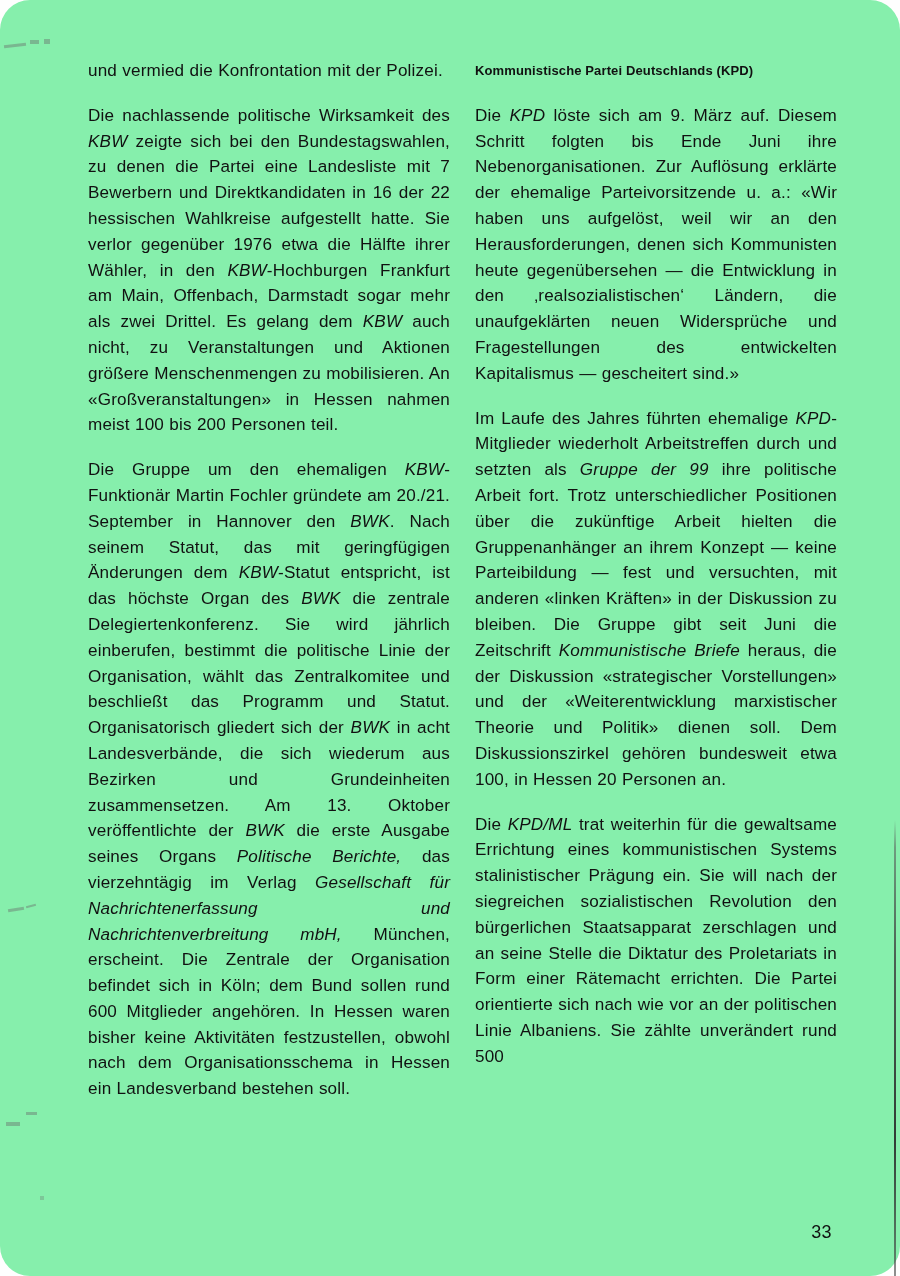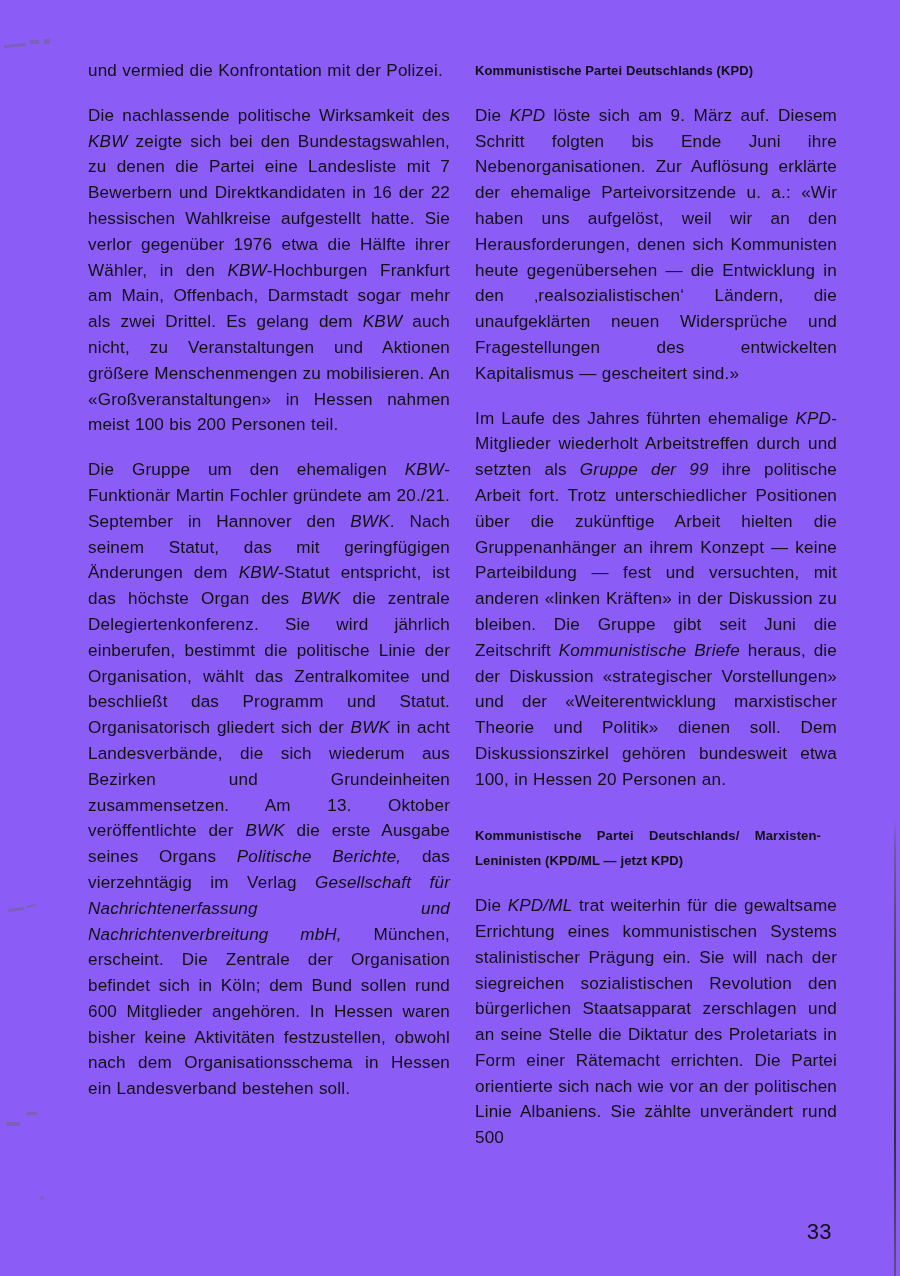--- a/index.html
+++ b/index.html
@@ -7,21 +7,22 @@
     width:900px;height:1276px;
     background:#fefefe;
     font-family:"Liberation Sans","DejaVu Sans",sans-serif;
     color:#111;
     position:relative;
     overflow:hidden;
   }
   .page{
     position:absolute;
     inset:0;
-    background:#8b5cf6;
+    background:#86efac;
+    border-radius:30px;
   }
   .columns{
     position:absolute;
     top:58px;left:0;right:0;
     display:flex;
     gap:25px;
     padding:0 68px 0 88px;
     box-sizing:border-box;
   }
   .col{
@@ -48,21 +49,21 @@
     text-align:justify;
     letter-spacing:0.01em;
   }
   h2.heading.gap-top{margin-top:30px;}
   .col > *:first-child{margin-top:0;}
   i,em{font-style:italic;margin-top:36px;}
   .pageno{
     position:absolute;
     right:68px;
     bottom:34px;
-    font-size:22px;
+    font-size:18px;
     line-height:20px;
     font-weight:400;
     letter-spacing:0.02em;
   }
   
   .scanline{
     position:absolute;
     right:4px;
     top:820px;
     width:2px;
@@ -96,21 +97,20 @@
   <div class="columns">
     <div class="col" id="left-column">
         <p class="para"><span>und vermied die Konfrontation mit der Polizei.</span></p>
         <p class="para"><span>Die nachlassende politische Wirksamkeit des </span><i>KBW</i><span> zeigte sich bei den Bundestagswahlen, zu denen die Partei eine Landesliste mit 7 Bewerbern und Direktkandidaten in 16 der 22 hessischen Wahlkreise aufgestellt hatte. Sie verlor gegenüber 1976 etwa die Hälfte ihrer Wähler, in den </span><i>KBW</i><span>-Hochburgen Frankfurt am Main, Offenbach, Darmstadt sogar mehr als zwei Drittel. Es gelang dem </span><i>KBW</i><span> auch nicht, zu Veranstaltungen und Aktionen größere Menschenmengen zu mobilisieren. An «Großveranstaltungen» in Hessen nahmen meist 100 bis 200 Personen teil.</span></p>
         <p class="para"><span>Die Gruppe um den ehemaligen </span><i>KBW</i><span>-Funktionär Martin Fochler gründete am 20./21. September in Hannover den </span><i>BWK</i><span>. Nach seinem Statut, das mit geringfügigen Änderungen dem </span><i>KBW</i><span>-Statut entspricht, ist das höchste Organ des </span><i>BWK</i><span> die zentrale Delegiertenkonferenz. Sie wird jährlich einberufen, bestimmt die politische Linie der Organisation, wählt das Zentralkomitee und beschließt das Programm und Statut. Organisatorisch gliedert sich der </span><i>BWK</i><span> in acht Landesverbände, die sich wiederum aus Bezirken und Grundeinheiten zusammensetzen. Am 13. Oktober veröffentlichte der </span><i>BWK</i><span> die erste Ausgabe seines Organs </span><i>Politische Berichte,</i><span> das vierzehntägig im Verlag </span><i>Gesellschaft für Nachrichtenerfassung und Nachrichtenverbreitung mbH,</i><span> München, erscheint. Die Zentrale der Organisation befindet sich in Köln; dem Bund sollen rund 600 Mitglieder angehören. In Hessen waren bisher keine Aktivitäten festzustellen, obwohl nach dem Organisationsschema in Hessen ein Landesverband bestehen soll.</span></p>
       </div>
     <div class="col" id="right-column">
         <h2 class="heading"><span>Kommunistische Partei Deutschlands (KPD)</span></h2>
         <p class="para"><span>Die </span><i>KPD</i><span> löste sich am 9. März auf. Diesem Schritt folgten bis Ende Juni ihre Nebenorganisationen. Zur Auflösung erklärte der ehemalige Parteivorsitzende u. a.: «Wir haben uns aufgelöst, weil wir an den Herausforderungen, denen sich Kommunisten heute gegenübersehen — die Entwicklung in den ‚realsozialistischen‘ Ländern, die unaufgeklärten neuen Widersprüche und Fragestellungen des entwickelten Kapitalismus — gescheitert sind.»</span></p>
         <p class="para"><span>Im Laufe des Jahres führten ehemalige </span><i>KPD</i><span>-Mitglieder wiederholt Arbeitstreffen durch und setzten als </span><i>Gruppe der 99</i><span> ihre politische Arbeit fort. Trotz unterschiedlicher Positionen über die zukünftige Arbeit hielten die Gruppenanhänger an ihrem Konzept — keine Parteibildung — fest und versuchten, mit anderen «linken Kräften» in der Diskussion zu bleiben. Die Gruppe gibt seit Juni die Zeitschrift </span><i>Kommunistische Briefe</i><span> heraus, die der Diskussion «strategischer Vorstellungen» und der «Weiterentwicklung marxistischer Theorie und Politik» dienen soll. Dem Diskussionszirkel gehören bundesweit etwa 100, in Hessen 20 Personen an.</span></p>
-        <h2 class="heading gap-top"><span>Kommunistische Partei Deutschlands/ Marxisten-Leninisten (KPD/ML — jetzt KPD)</span></h2>
         <p class="para"><span>Die </span><i>KPD/ML</i><span> trat weiterhin für die gewaltsame Errichtung eines kommunistischen Systems stalinistischer Prägung ein. Sie will nach der siegreichen sozialistischen Revolution den bürgerlichen Staatsapparat zerschlagen und an seine Stelle die Diktatur des Proletariats in Form einer Rätemacht errichten. Die Partei orientierte sich nach wie vor an der politischen Linie Albaniens. Sie zählte unverändert rund 500</span></p>
       </div>
   </div>
 
   <div class="pageno">33</div>
 
   <div class="scanline"></div>
   <div class="speck s1"></div>
   <div class="speck s2"></div>
   <div class="speck s3"></div>

